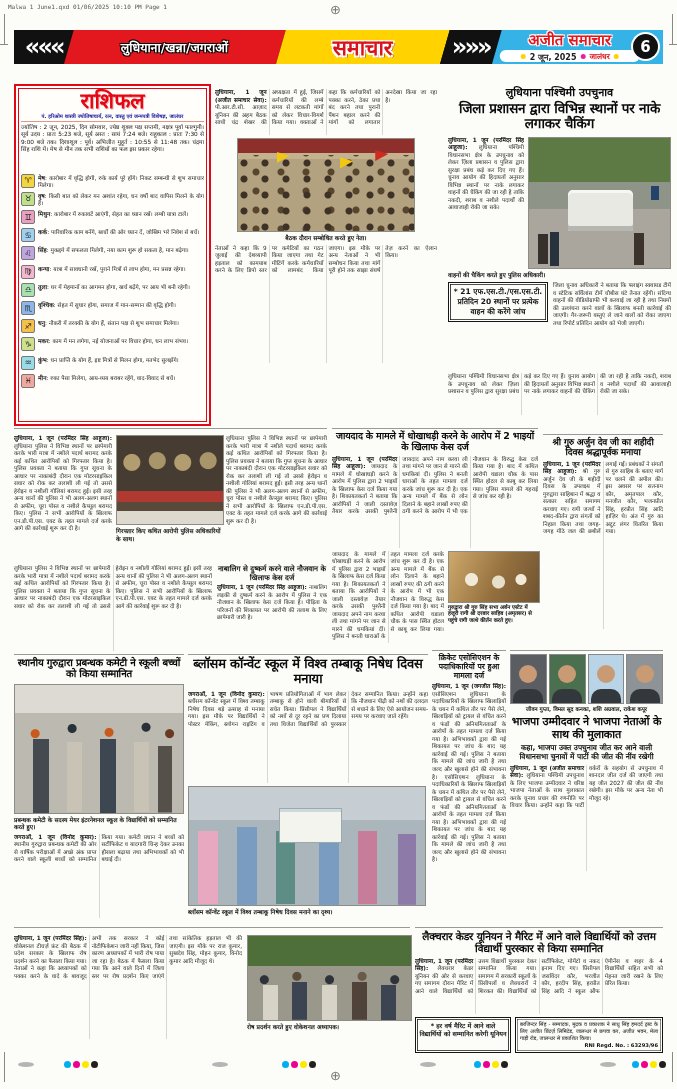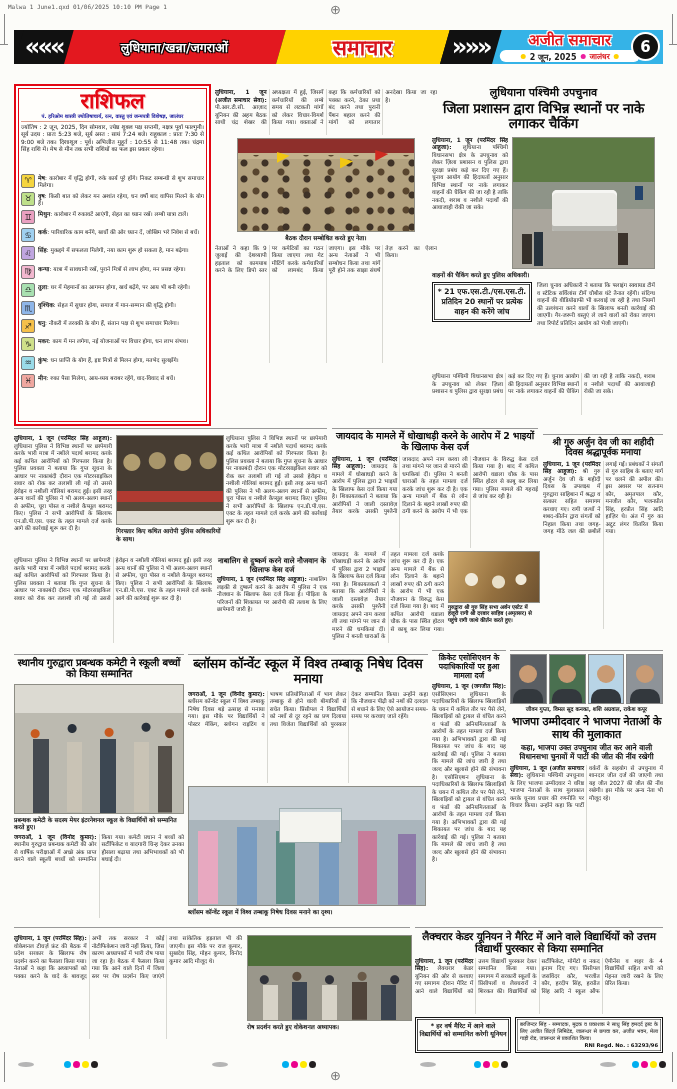--- a/index.html
+++ b/index.html
@@ -264,21 +264,21 @@
     </div>
     <div class="photo ph-prtc" style="width:176px;height:92px;margin:3px auto 0;">
       <i class="flag" style="left:22%;top:14%;"></i>
       <i class="flag" style="left:58%;top:20%;"></i>
       <i class="flag red" style="left:78%;top:12%;"></i>
     </div>
     <div class="caption" style="text-align:center;margin-top:2px;">बैठक दौरान सम्बोधित करते हुए नेता।</div>
     <div class="body-txt cols4" style="height:118px;margin-top:3px;">नेताओं ने कहा कि 9 जुलाई की देशव्यापी हड़ताल को कामयाब करने के लिए डिपो स्तर पर कमेटियों का गठन किया जाएगा तथा गेट मीटिंगें करके कर्मचारियों को लामबंद किया जाएगा। इस मौके पर अन्य नेताओं ने भी सम्बोधन किया तथा मांगें पूरी होने तक साझा संघर्ष तेज़ करने का ऐलान किया।</div>
   </div>
 
-  <div class="abs" style="left:432px;top:84px;width:223px;height:342px;">
+  <div class="abs" style="left:448px;top:84px;width:223px;height:342px;">
     <div class="kicker" style="font-size:11px;">लुधियाना पश्चिमी उपचुनाव</div>
     <div class="hl" style="font-size:13.5px;margin-top:2px;">जिला प्रशासन द्वारा विभिन्न स्थानों पर नाके लगाकर चैकिंग</div>
     <div style="display:flex;gap:4px;margin-top:5px;">
       <div class="body-txt" style="width:76px;height:130px;">
         <b class="byline">लुधियाना, 1 जून (परमिंदर सिंह आहूजा):</b>
         <span>लुधियाना पश्चिमी विधानसभा क्षेत्र के उपचुनाव को लेकर ज़िला प्रशासन व पुलिस द्वारा सुरक्षा प्रबंध कड़े कर दिए गए हैं। चुनाव आयोग की हिदायतों अनुसार विभिन्न स्थानों पर नाके लगाकर वाहनों की चैकिंग की जा रही है ताकि नकदी, शराब व नशीले पदार्थों की आवाजाही रोकी जा सके।</span>
       </div>
       <div class="photo ph-check" style="flex:1;height:130px;"></div>
     </div>
     <div class="caption" style="margin-top:2px;">वाहनों की चैकिंग करते हुए पुलिस अधिकारी।</div>
@@ -294,21 +294,21 @@
       <div class="body-txt" style="width:98px;height:118px;">
         <b class="byline">लुधियाना, 1 जून (परमिंदर सिंह आहूजा):</b>
         <span>लुधियाना पुलिस ने विभिन्न स्थानों पर छापेमारी करके भारी मात्रा में नशीले पदार्थ बरामद करके कई कथित आरोपियों को गिरफ्तार किया है। पुलिस प्रवक्ता ने बताया कि गुप्त सूचना के आधार पर नाकाबंदी दौरान एक मोटरसाइकिल सवार को रोक कर तलाशी ली गई तो उससे हेरोइन व नशीली गोलियां बरामद हुईं। इसी तरह अन्य थानों की पुलिस ने भी अलग-अलग स्थानों से अफीम, चूरा पोस्त व नशीले कैप्सूल बरामद किए। पुलिस ने सभी आरोपियों के खिलाफ एन.डी.पी.एस. एक्ट के तहत मामले दर्ज करके आगे की कार्रवाई शुरू कर दी है।</span>
       </div>
       <div style="width:106px;">
         <div class="photo ph-drugs" style="width:106px;height:88px;"></div>
         <div class="caption" style="margin-top:2px;">गिरफ्तार किए कथित आरोपी पुलिस अधिकारियों के साथ।</div>
       </div>
       <div class="body-txt" style="flex:1;height:118px;">लुधियाना पुलिस ने विभिन्न स्थानों पर छापेमारी करके भारी मात्रा में नशीले पदार्थ बरामद करके कई कथित आरोपियों को गिरफ्तार किया है। पुलिस प्रवक्ता ने बताया कि गुप्त सूचना के आधार पर नाकाबंदी दौरान एक मोटरसाइकिल सवार को रोक कर तलाशी ली गई तो उससे हेरोइन व नशीली गोलियां बरामद हुईं। इसी तरह अन्य थानों की पुलिस ने भी अलग-अलग स्थानों से अफीम, चूरा पोस्त व नशीले कैप्सूल बरामद किए। पुलिस ने सभी आरोपियों के खिलाफ एन.डी.पी.एस. एक्ट के तहत मामले दर्ज करके आगे की कार्रवाई शुरू कर दी है।</div>
     </div>
-    <div style="display:flex;gap:5px;margin-top:4px;">
+    <div style="display:flex;gap:5px;margin-top:12px;">
       <div class="body-txt cols2" style="width:198px;height:86px;">लुधियाना पुलिस ने विभिन्न स्थानों पर छापेमारी करके भारी मात्रा में नशीले पदार्थ बरामद करके कई कथित आरोपियों को गिरफ्तार किया है। पुलिस प्रवक्ता ने बताया कि गुप्त सूचना के आधार पर नाकाबंदी दौरान एक मोटरसाइकिल सवार को रोक कर तलाशी ली गई तो उससे हेरोइन व नशीली गोलियां बरामद हुईं। इसी तरह अन्य थानों की पुलिस ने भी अलग-अलग स्थानों से अफीम, चूरा पोस्त व नशीले कैप्सूल बरामद किए। पुलिस ने सभी आरोपियों के खिलाफ एन.डी.पी.एस. एक्ट के तहत मामले दर्ज करके आगे की कार्रवाई शुरू कर दी है।</div>
       <div style="flex:1;">
         <div class="subhead" style="font-size:7.2px;">नाबालिग से दुष्कर्म करने वाले नौजवान के खिलाफ केस दर्ज</div>
         <div class="body-txt" style="height:62px;margin-top:2px;">
           <b class="byline">लुधियाना, 1 जून (परमिंदर सिंह आहूजा):</b>
           <span>नाबालिग लड़की से दुष्कर्म करने के आरोप में पुलिस ने एक नौजवान के खिलाफ केस दर्ज किया है। पीड़िता के परिजनों की शिकायत पर आरोपी की तलाश के लिए छापेमारी जारी है।</span>
         </div>
       </div>
     </div>
   </div>

